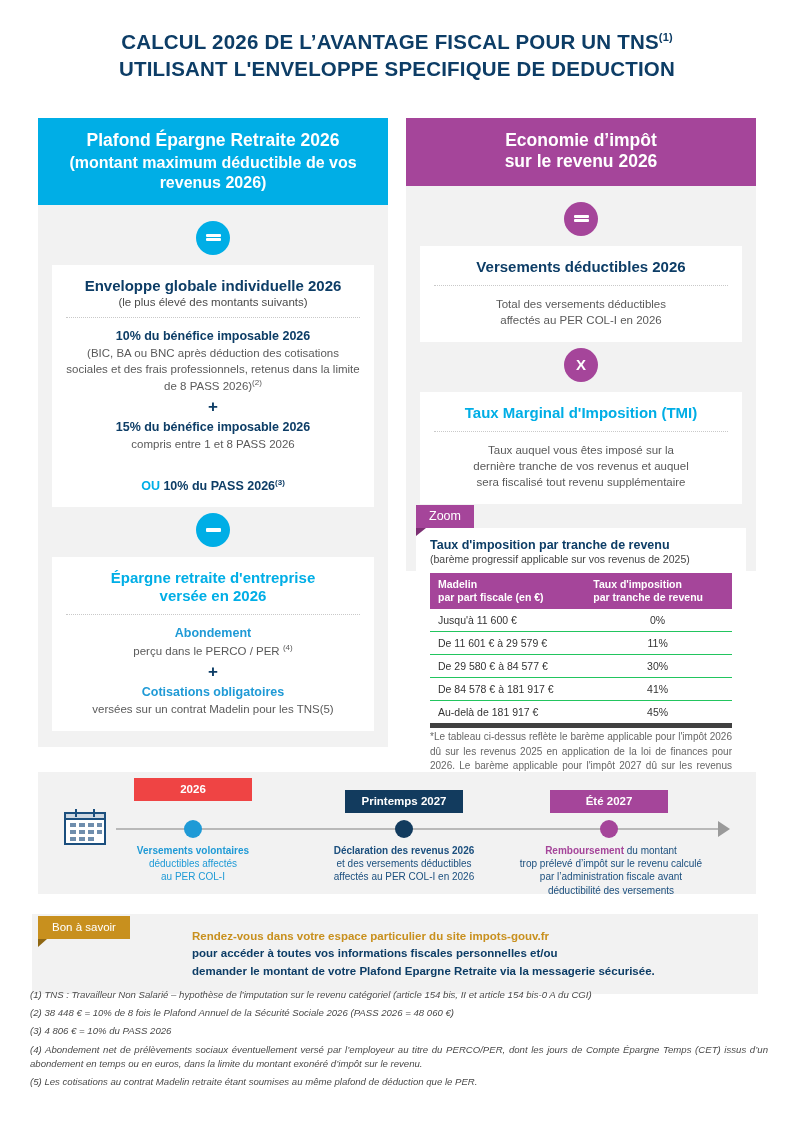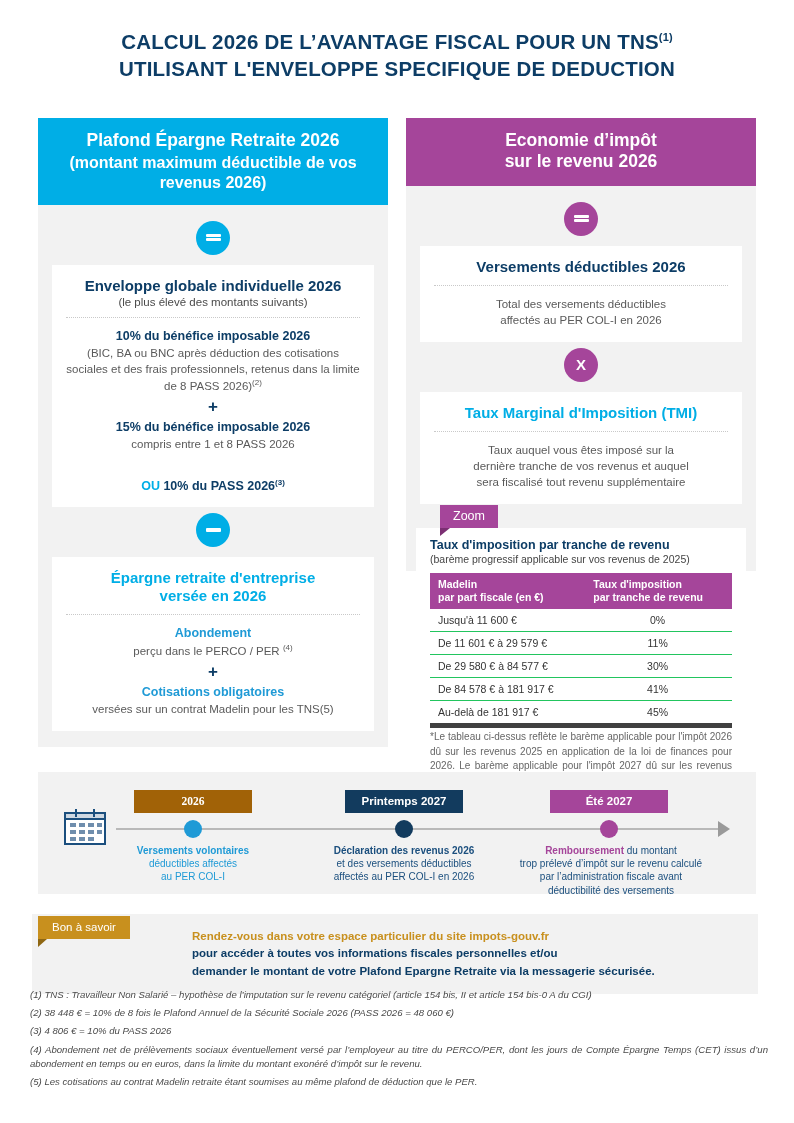--- a/index.html
+++ b/index.html
@@ -65,21 +65,21 @@
   .plus { text-align:center; font-weight:bold; font-size:17px; color:#0d3d66; margin:4px 0 4px; line-height:1; }
   .spacer-20 { height:20px; }
   .ou { text-align:center; font-size:12.5px; font-weight:bold; color:#0d3d66; margin-top:6px;}
   .ou .k { color:#00AEE6; }
   sup.fn { font-size:8px; vertical-align:super; }
 
   
   .zoom-wrap { position:absolute; left:406px; top:505px; width:350px; }
   .zoom-tag {
     display:inline-block; background:#A5459A; color:#fff;
-    font-size:12.5px; padding:4px 13px 5px; position:relative; left:10px;margin-left:24px;
+    font-size:12.5px; padding:4px 13px 5px; position:relative; left:10px;
   }
   .zoom-tag::after{
     content:""; position:absolute; left:0; bottom:-8px;
     border-left:10px solid #7c2f73; border-bottom:8px solid transparent;
   }
   .zoom-body { background:#fff; padding:10px 14px 12px; margin-left:10px; width:330px; }
   .zoom-h { font-size:12.5px; font-weight:bold; color:#0d3d66; }
   .zoom-sub { font-size:10.5px; color:#444; line-height:1.25; margin-top:1px; }
 
   table.rates { border-collapse:collapse; width:100%; margin-top:7px; font-size:10.5px; }
@@ -301,21 +301,21 @@
         <rect x="25" y="22" width="6" height="4" fill="#6f8ead"></rect>
         <rect x="34" y="22" width="5" height="4" fill="#6f8ead"></rect>
         <rect x="7" y="29" width="6" height="4" fill="#6f8ead"></rect>
         <rect x="16" y="29" width="6" height="4" fill="#6f8ead"></rect>
         <rect x="25" y="29" width="6" height="4" fill="#6f8ead"></rect>
       </svg>
     </div>
     <div class="tl-axis"></div>
     <div class="tl-arrow"></div>
 
-    <div class="tl-badge" style="left:96px; top:18px; background:#a16207;font-family:Liberation Serif, serif;">2026</div>
+    <div class="tl-badge" style="left:96px; top:6px; background:#ef4444;">2026</div>
     <div class="tl-node" style="left:146px; background:#1F9AD6;"></div>
     <div class="tl-text" style="left:75px; top:72px; width:160px; color:#1f9ad6;">
       <b>Versements volontaires</b><br>
       <span>déductibles affectés</span><br>
       <span>au PER COL-I</span>
     </div>
 
     <div class="tl-badge" style="left:307px; top:18px; background:#123B5E;">Printemps 2027</div>
     <div class="tl-node" style="left:357px; background:#123B5E;"></div>
     <div class="tl-text" style="left:276px; top:72px; width:180px; color:#1b4f7e;">

